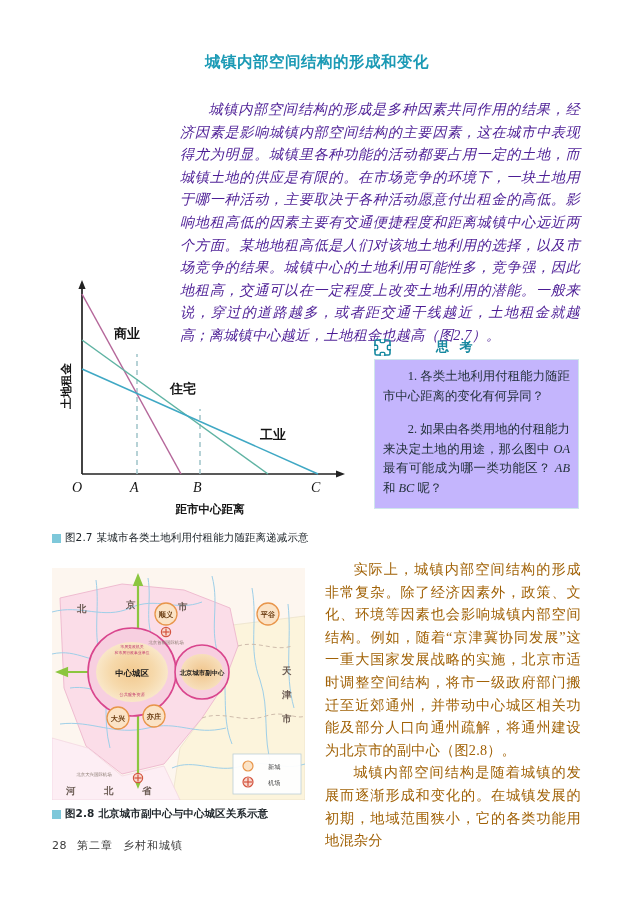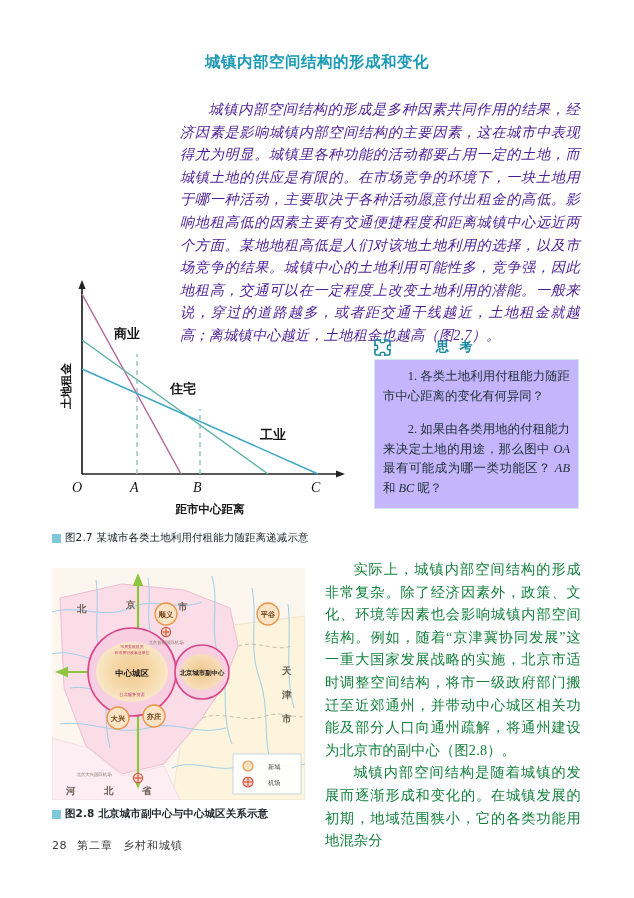--- a/index.html
+++ b/index.html
@@ -91,21 +91,21 @@
     overflow:hidden;
     border:0;
   }
   .fig28 svg{display:block;}
 
   
   .right-col{
     position:absolute; left:325px; top:558px; width:256px;
     font-size:14.2px; line-height:22.6px;
     text-align:justify; text-justify:inter-ideograph;
-    color:#15803d;
+    color:#a16207;
     letter-spacing:.2px;
   }
   .right-col p{ margin:0; text-indent:2em; }
 
   
   .footer{
     position:absolute; left:52px; top:838px;
     font-family:"DejaVu Sans","Liberation Sans",sans-serif;
     font-size:11px; color:#3a3a3a;
     display:flex; gap:10px; align-items:baseline;

